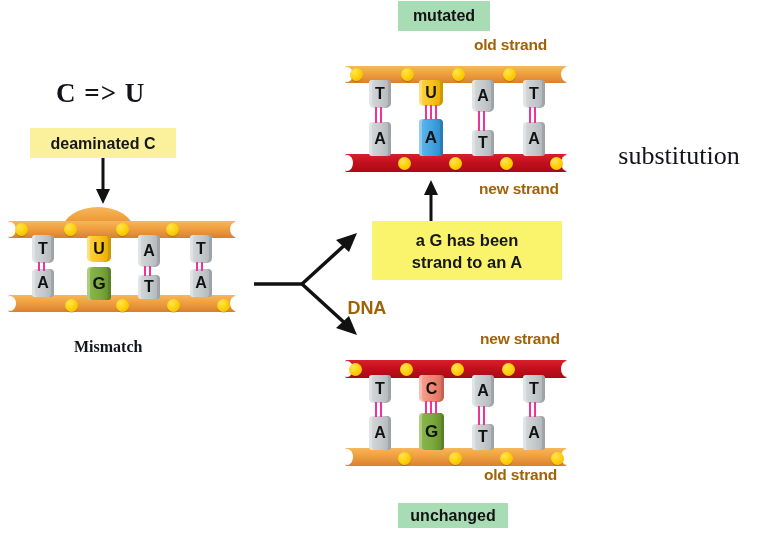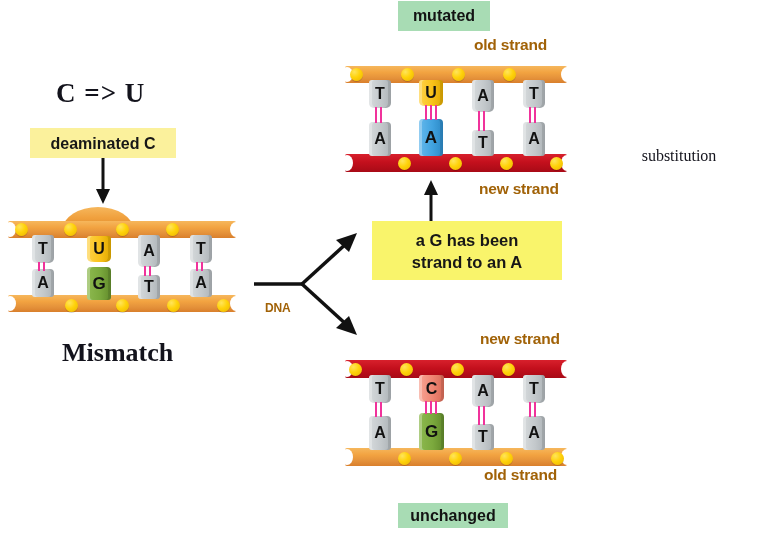--- a/index.html
+++ b/index.html
@@ -26,23 +26,23 @@
   .sans-bold{
     font-family:"Liberation Sans",sans-serif;
     font-weight:bold;
     color:#a16207;
     letter-spacing:-0.2px;
   }
 
   #title-c-u{left:56px;top:78px;font-size:27px;letter-spacing:1px;}
   #g-a-sub{left:600px;top:142px;width:158px;text-align:center;}
   #g-a-line1{font-size:25px;letter-spacing:1px;line-height:30px;}
-  #g-a-line2{font-size:16px;line-height:28px;}
-  #mismatch-label{left:62px;top:338px;font-size:26px;}
-  #dna-replication{left:265px;top:300px;font-size:12px;line-height:17px;width:110px;}
+  #g-a-line2{font-size:26px;line-height:28px;}
+  #mismatch-label{left:74px;top:338px;font-size:16px;}
+  #dna-replication{left:276px;top:300px;font-size:18px;line-height:17px;width:110px;text-align:right;}
 
   .strand-caption{font-size:15.5px;}
   #cap-old-top{left:474px;top:36px;}
   #cap-new-top{left:479px;top:180px;}
   #cap-new-bottom{left:480px;top:330px;}
   #cap-old-bottom{left:484px;top:466px;}
 
   
   .callout{
     background:#FBF19C;

